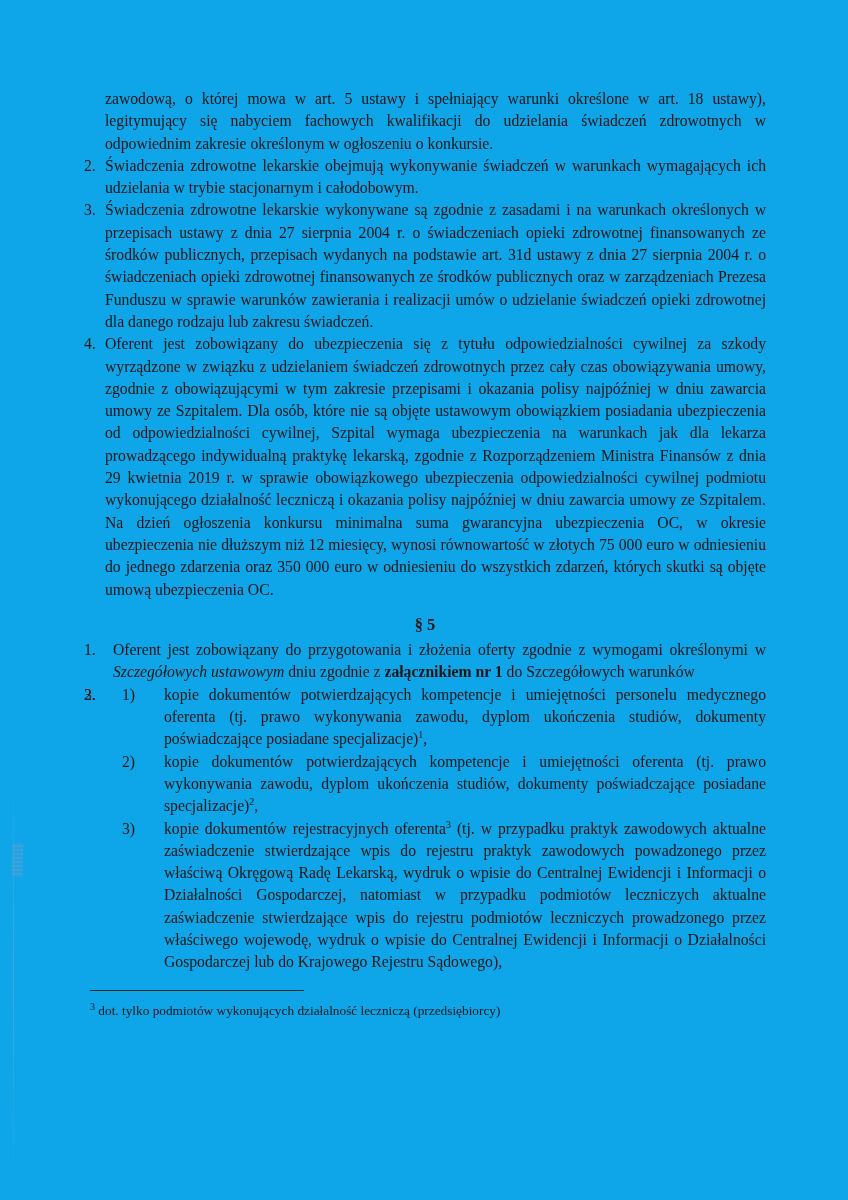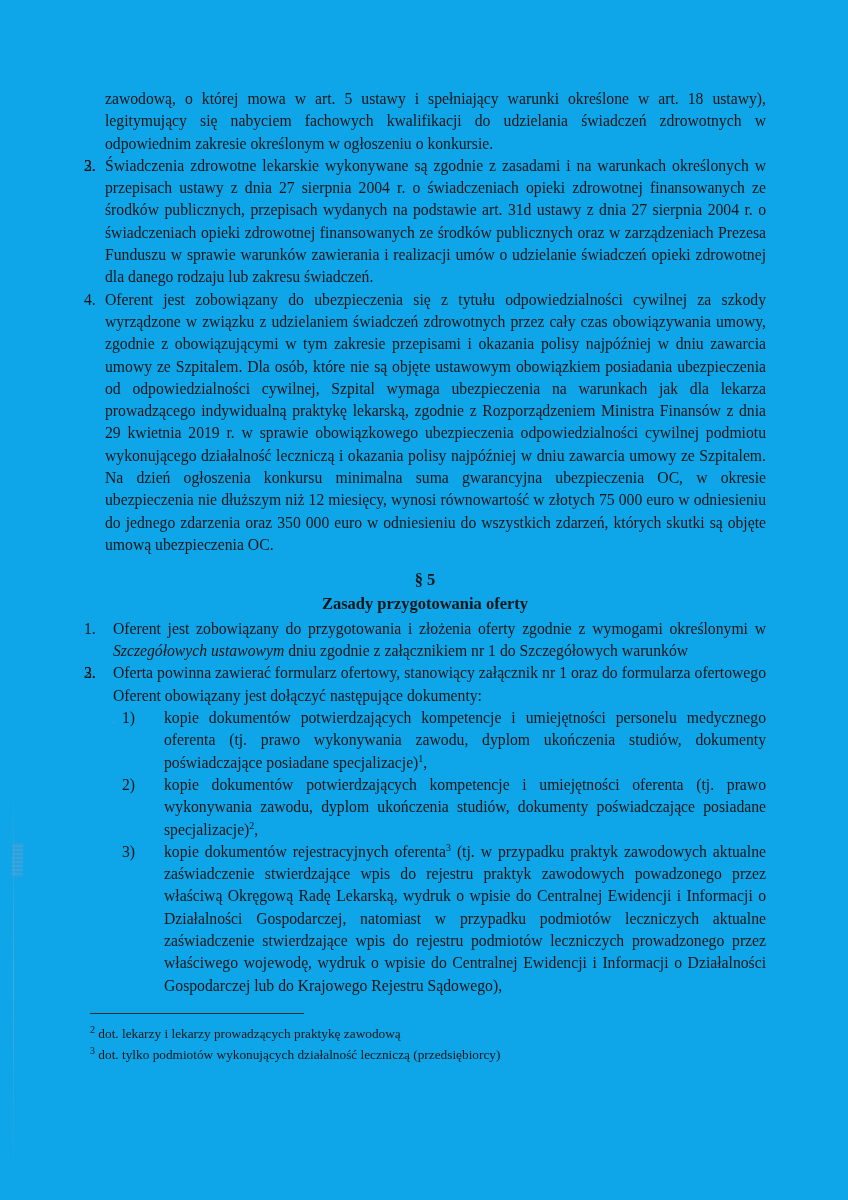--- a/index.html
+++ b/index.html
@@ -54,62 +54,60 @@
 <body>
 
 <div class="page">
 
   <div class="content">
 
     <p class="cont-para">zawodową, o której mowa w art. 5 ustawy i spełniający warunki określone w art. 18 ustawy), legitymujący się nabyciem fachowych kwalifikacji do udzielania świadczeń zdrowotnych w odpowiednim zakresie określonym w ogłoszeniu o konkursie.</p>
 
     <div class="olist">
       <div class="item">
-        <span class="num">2.</span>
+        <span class="num">2.</span><span>Świadczenia zdrowotne lekarskie obejmują wykonywanie świadczeń w warunkach wymagających ich udzielania w trybie stacjonarnym i całodobowym.</span>
       </div>
       <div class="item">
         <span class="num">3.</span><span>Świadczenia zdrowotne lekarskie wykonywane są zgodnie z zasadami i na warunkach określonych w przepisach ustawy z dnia 27 sierpnia 2004 r. o świadczeniach opieki zdrowotnej finansowanych ze środków publicznych, przepisach wydanych na podstawie art. 31d ustawy z dnia 27 sierpnia 2004 r. o świadczeniach opieki zdrowotnej finansowanych ze środków publicznych oraz w zarządzeniach Prezesa Funduszu w sprawie warunków zawierania i realizacji umów o udzielanie świadczeń opieki zdrowotnej dla danego rodzaju lub zakresu świadczeń.</span>
       </div>
       <div class="item">
         <span class="num">4.</span><span>Oferent jest zobowiązany do ubezpieczenia się z tytułu odpowiedzialności cywilnej za szkody wyrządzone w związku z udzielaniem świadczeń zdrowotnych przez cały czas obowiązywania umowy, zgodnie z obowiązującymi w tym zakresie przepisami i okazania polisy najpóźniej w dniu zawarcia umowy ze Szpitalem. Dla osób, które nie są objęte ustawowym obowiązkiem posiadania ubezpieczenia od odpowiedzialności cywilnej, Szpital wymaga ubezpieczenia na warunkach jak dla lekarza prowadzącego indywidualną praktykę lekarską, zgodnie z Rozporządzeniem Ministra Finansów z dnia 29 kwietnia 2019 r. w sprawie obowiązkowego ubezpieczenia odpowiedzialności cywilnej podmiotu wykonującego działalność leczniczą i okazania polisy najpóźniej w dniu zawarcia umowy ze Szpitalem. Na dzień ogłoszenia konkursu minimalna suma gwarancyjna ubezpieczenia OC, w okresie ubezpieczenia nie dłuższym niż 12 miesięcy, wynosi równowartość w złotych 75 000 euro w odniesieniu do jednego zdarzenia oraz 350 000 euro w odniesieniu do wszystkich zdarzeń, których skutki są objęte umową ubezpieczenia OC.</span>
       </div>
     </div>
 
     <div class="heading">
       <div class="mark">§ 5</div>
-      <div class="title">Zasady przygotowania oferty</div>
     </div>
 
     <div class="olist s5">
       <div class="item">
-        <span class="num">1.</span><span><span>Oferent jest zobowiązany do przygotowania i złożenia oferty zgodnie z wymogami określonymi w </span><span style="font-style: italic;">Szczegółowych ustawowym</span><span> dniu zgodnie z </span><span style="font-weight: normal;">załącznikiem nr 1</span><span> do </span><span style="">Szczegółowych warunków</span></span>
+        <span class="num">1.</span><span><span>Oferent jest zobowiązany do przygotowania i złożenia oferty zgodnie z wymogami określonymi w </span><span style="font-style: italic;">Szczegółowych ustawowym</span><span> dniu zgodnie z </span><span style="font-weight: bold;">załącznikiem nr 1</span><span> do </span><span style="">Szczegółowych warunków</span></span>
       </div>
       <div class="item">
         <span class="num">2.</span>
       </div>
       <div class="item">
-        <span class="num">3.</span><span><span>Oferta powinna zawierać formularz ofertowy, stanowiący załącznik nr 1 oraz do formularza ofertowego Oferent obowiązany jest dołączyć następujące dokumenty:</span></span>
+        <span class="num">3.</span>
       </div>
 
       <div class="sublist">
         <div class="subitem">
           <span class="num">1)</span><span><span>kopie dokumentów potwierdzających kompetencje i umiejętności personelu medycznego oferenta (tj. prawo wykonywania zawodu, dyplom ukończenia studiów, dokumenty poświadczające posiadane specjalizacje)</span><sup>1</sup><span>,</span></span>
         </div>
         <div class="subitem">
           <span class="num">2)</span><span><span>kopie dokumentów potwierdzających kompetencje i umiejętności oferenta (tj. prawo wykonywania zawodu, dyplom ukończenia studiów, dokumenty poświadczające posiadane specjalizacje)</span><sup>2</sup><span>,</span></span>
         </div>
         <div class="subitem">
           <span class="num">3)</span><span><span>kopie dokumentów rejestracyjnych oferenta</span><sup>3</sup><span> (tj. w przypadku praktyk zawodowych aktualne zaświadczenie stwierdzające wpis do rejestru praktyk zawodowych powadzonego przez właściwą Okręgową Radę Lekarską, wydruk o wpisie do Centralnej Ewidencji i Informacji o Działalności Gospodarczej, natomiast w przypadku podmiotów leczniczych aktualne zaświadczenie stwierdzające wpis do rejestru podmiotów leczniczych prowadzonego przez właściwego wojewodę, wydruk o wpisie do Centralnej Ewidencji i Informacji o Działalności Gospodarczej lub do Krajowego Rejestru Sądowego),</span></span>
         </div>
       </div>
     </div>
 
     <div class="footnotes">
       <div class="fn-sep"></div>
-      <p class="footnote"><sup>2</sup> <span>dot. lekarzy i lekarzy prowadzących praktykę zawodową</span></p>
       <p class="footnote"><sup>3</sup> <span>dot. tylko podmiotów wykonujących działalność leczniczą (przedsiębiorcy)</span></p>
     </div>
 
   </div>
 
   <div class="smudge"></div>
   <div class="edge-line"></div>
 
 </div>
 

